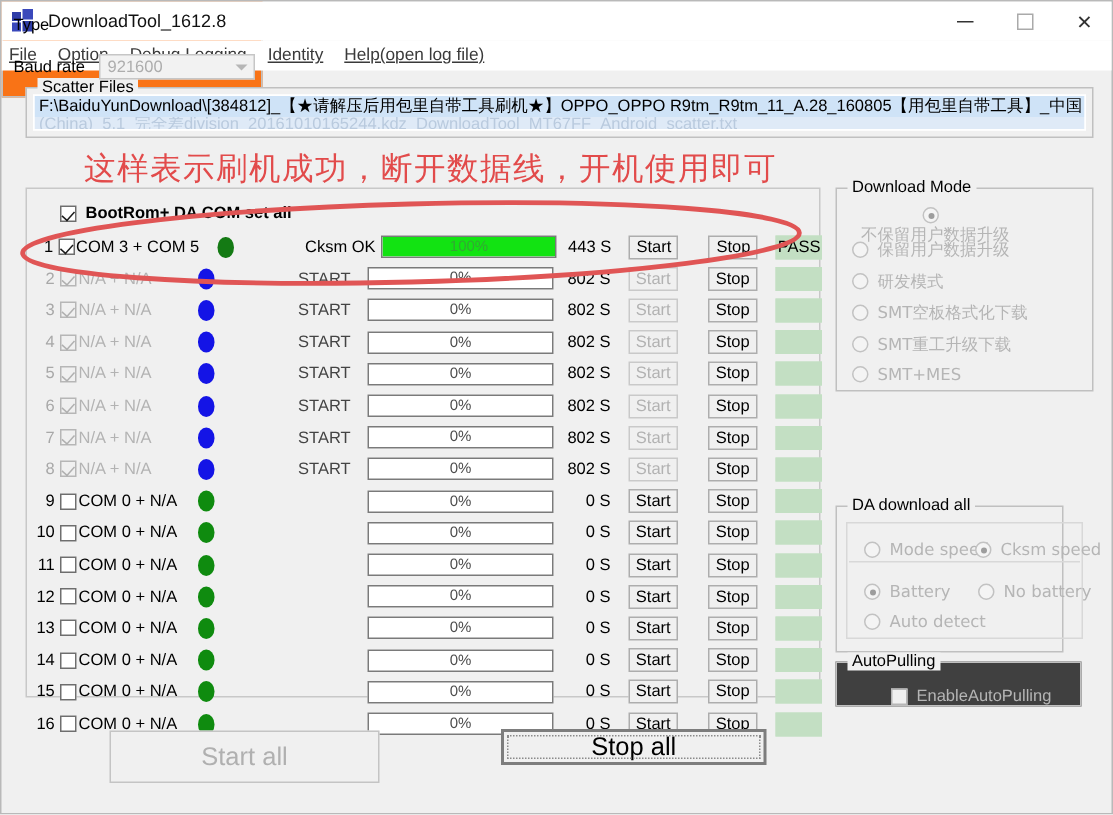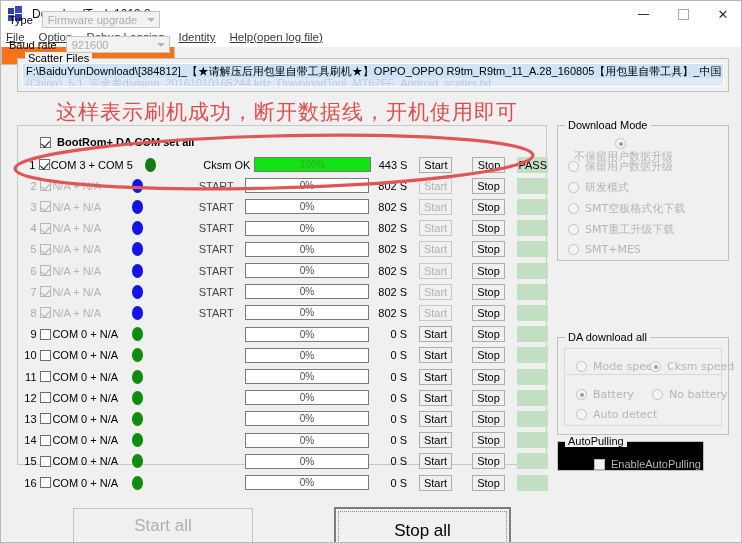--- a/index.html
+++ b/index.html
@@ -357,69 +357,68 @@
     position: absolute;
     right: 4px; top: 6px;
     width: 0; height: 0;
     border-left: 4px solid transparent;
     border-right: 4px solid transparent;
     border-top: 4px solid #b6b6b6;
   }
 
   #da-group {
     left: 556px; top: 336px;
-    width: 172px; height: 98px;
+    width: 152px; height: 98px;
     background: #f0f0f0;
   }
   #da-inner {
     position: absolute;
     left: 6px; top: 10px;
     width: 158px; height: 78px;
     border: 1px solid #d8d8d8;
     box-sizing: border-box;
   }
   #da-divider {
     position: absolute;
     left: 8px; top: 36px;
     width: 154px; height: 1px;
     background: #d8d8d8;
   }
 
   #autopull-group {
     left: 556px; top: 440px;
-    width: 147px; height: 30px;
-    background: #000000;
+    width: 164px; height: 30px;
+    background: #404040;
   }
   #autopull-row {
     position: absolute;
     left: 16px; top: 16px;
     display: flex; align-items: center; padding-left: 20px;
   }
   #autopull-row .al {
     margin-left: 6px; font-size: 11px; color: #b5b5b5;
   }
 
   
   .bigbtn {
     position: absolute;
     display: flex; align-items: center; justify-content: center;
     font-size: 17px;
     box-sizing: border-box;
-    margin-top: 21px;
   }
   #start-all {
     left: 72px; top: 486px;
     width: 180px; height: 35px;
     background: #f0f0f0;
     border: 1px solid #c4c4c4;
     color: #b0b0b0;
   }
   #stop-all {
     left: 333px; top: 485px;
-    width: 177px; height: 48px;
+    width: 177px; height: 24px;
     background: #f0f0f0;
     border: 2px solid #7d7d7d;
     color: #000;
   }
   #stop-all .inner {
     position: absolute;
     left: 2px; top: 2px; right: 2px; bottom: 2px;
     border: 1px dotted #8a8a8a;
   }
 
@@ -780,24 +779,20 @@
         <div class="radio-row" style="top: 117px;">
           <span class="rb"></span>
           <span class="rl">SMT+MES</span>
         </div>
       </div>
   </div>
 
   <div id="type-group">
     <div class="fld-row" style="top:10px;">
       <span class="fl">Type</span>
-      <span class="combo" style="width:118px; margin-left:9px;">
-        <span class="cv">Firmware upgrade</span>
-        <span class="arrow"></span>
-      </span>
     </div>
     <div class="fld-row" style="top:35px;">
       <span class="fl">Baud rate</span>
       <span class="combo" style="width:104px; margin-left:9px;">
         <span class="cv">921600</span>
         <span class="arrow"></span>
       </span>
     </div>
   </div>
 

